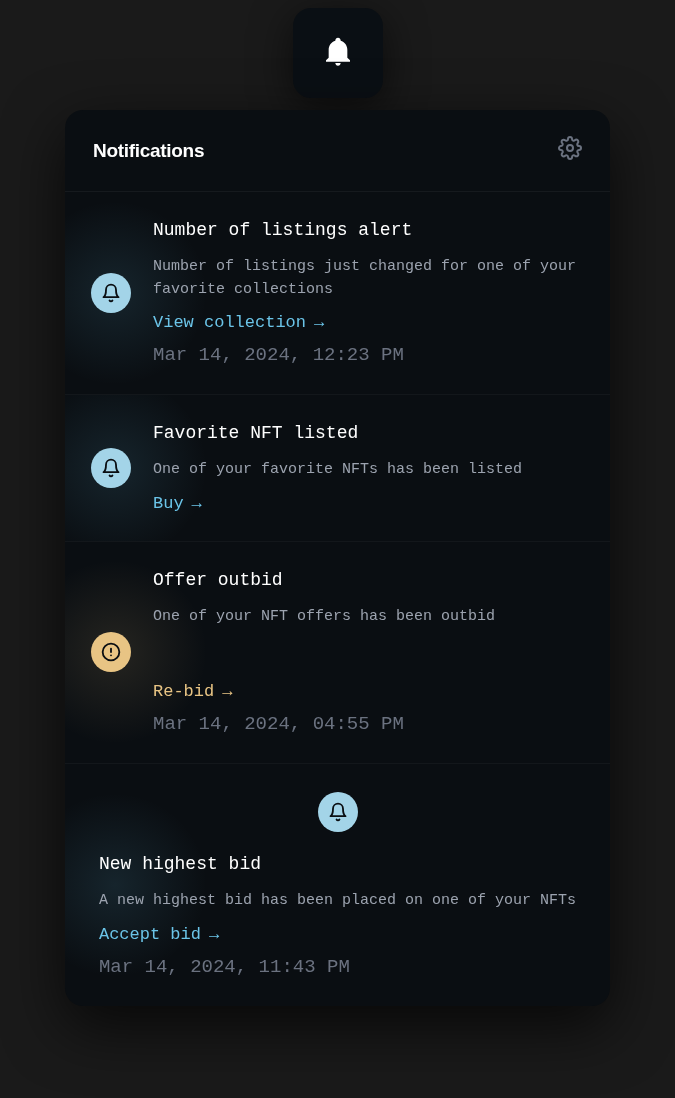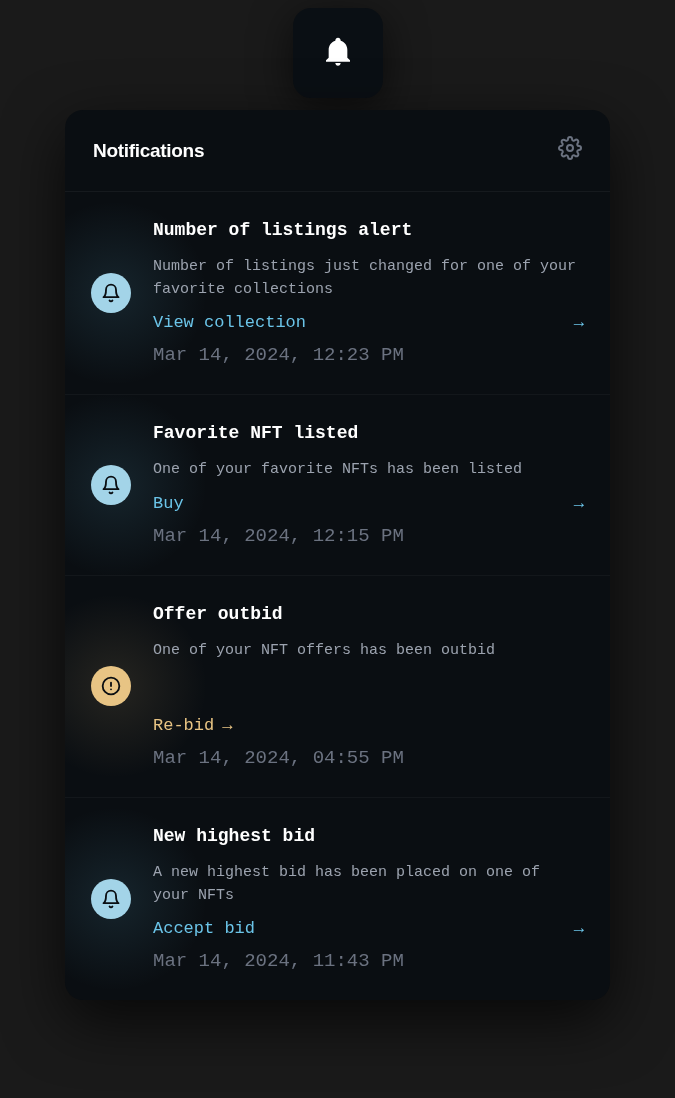--- a/index.html
+++ b/index.html
@@ -73,20 +73,21 @@
       align-items: center;
       gap: 22px;
       padding: 28px 26px;
       border-bottom: 1px solid rgba(255,255,255,0.04);
       position: relative;
       overflow: hidden;
     }
 
     .notification-item:last-child {
       border-bottom: none;
+      flex-direction: column;
     }
 
     .notification-item::before {
       content: '';
       position: absolute;
       left: -50px;
       top: 50%;
       transform: translateY(-50%);
       width: 200px;
       height: 200px;
@@ -133,21 +134,21 @@
       display: flex;
       flex-direction: column;
       gap: 8px;
       position: relative;
       z-index: 1;
     }
 
     .notification-title {
       color: #ffffff;
       font-size: 18px;
-      font-weight: 700;
+      font-weight: 400;
       font-family: 'Courier New', monospace;
     }
 
     .notification-desc {
       color: #9ca3af;
       font-size: 15px;
       line-height: 1.5;
       font-family: 'Courier New', monospace;
       margin-top: 8px;
     }
@@ -157,21 +158,20 @@
       align-items: center;
       gap: 8px;
       font-size: 17px;
       font-family: 'Courier New', monospace;
       cursor: pointer;
       margin-top: 4px;
     }
 
     .notification-action.blue {
       color: #6bc4e8;
-      justify-content: space-between;
     }
 
     .notification-action.yellow {
       color: #e8c484;
       margin-top: 46px;
     }
 
     .notification-time {
       color: #6b7280;
       font-size: 19px;
@@ -233,21 +233,20 @@
             <path d="M13.73 21a2 2 0 0 1-3.46 0"></path>
           </svg>
         </div>
         <div class="notification-content">
           <div class="notification-title">Favorite NFT listed</div>
           <div class="notification-desc">One of your favorite NFTs has been listed</div>
           <div class="notification-action blue">
             <span>Buy</span>
             <span class="arrow">→</span>
           </div>
-          <div class="notification-time">Mar 14, 2024, 12:15 PM</div>
         </div>
       </div>
       <div class="notification-item icon-yellow">
         <div class="icon-circle yellow">
           <svg viewBox="0 0 24 24" fill="none" stroke="#0a0e12" stroke-width="2.2" stroke-linecap="round" stroke-linejoin="round">
             <circle cx="12" cy="12" r="10"></circle>
             <line x1="12" y1="8" x2="12" y2="12"></line>
             <line x1="12" y1="16" x2="12.01" y2="16"></line>
           </svg>
         </div>

